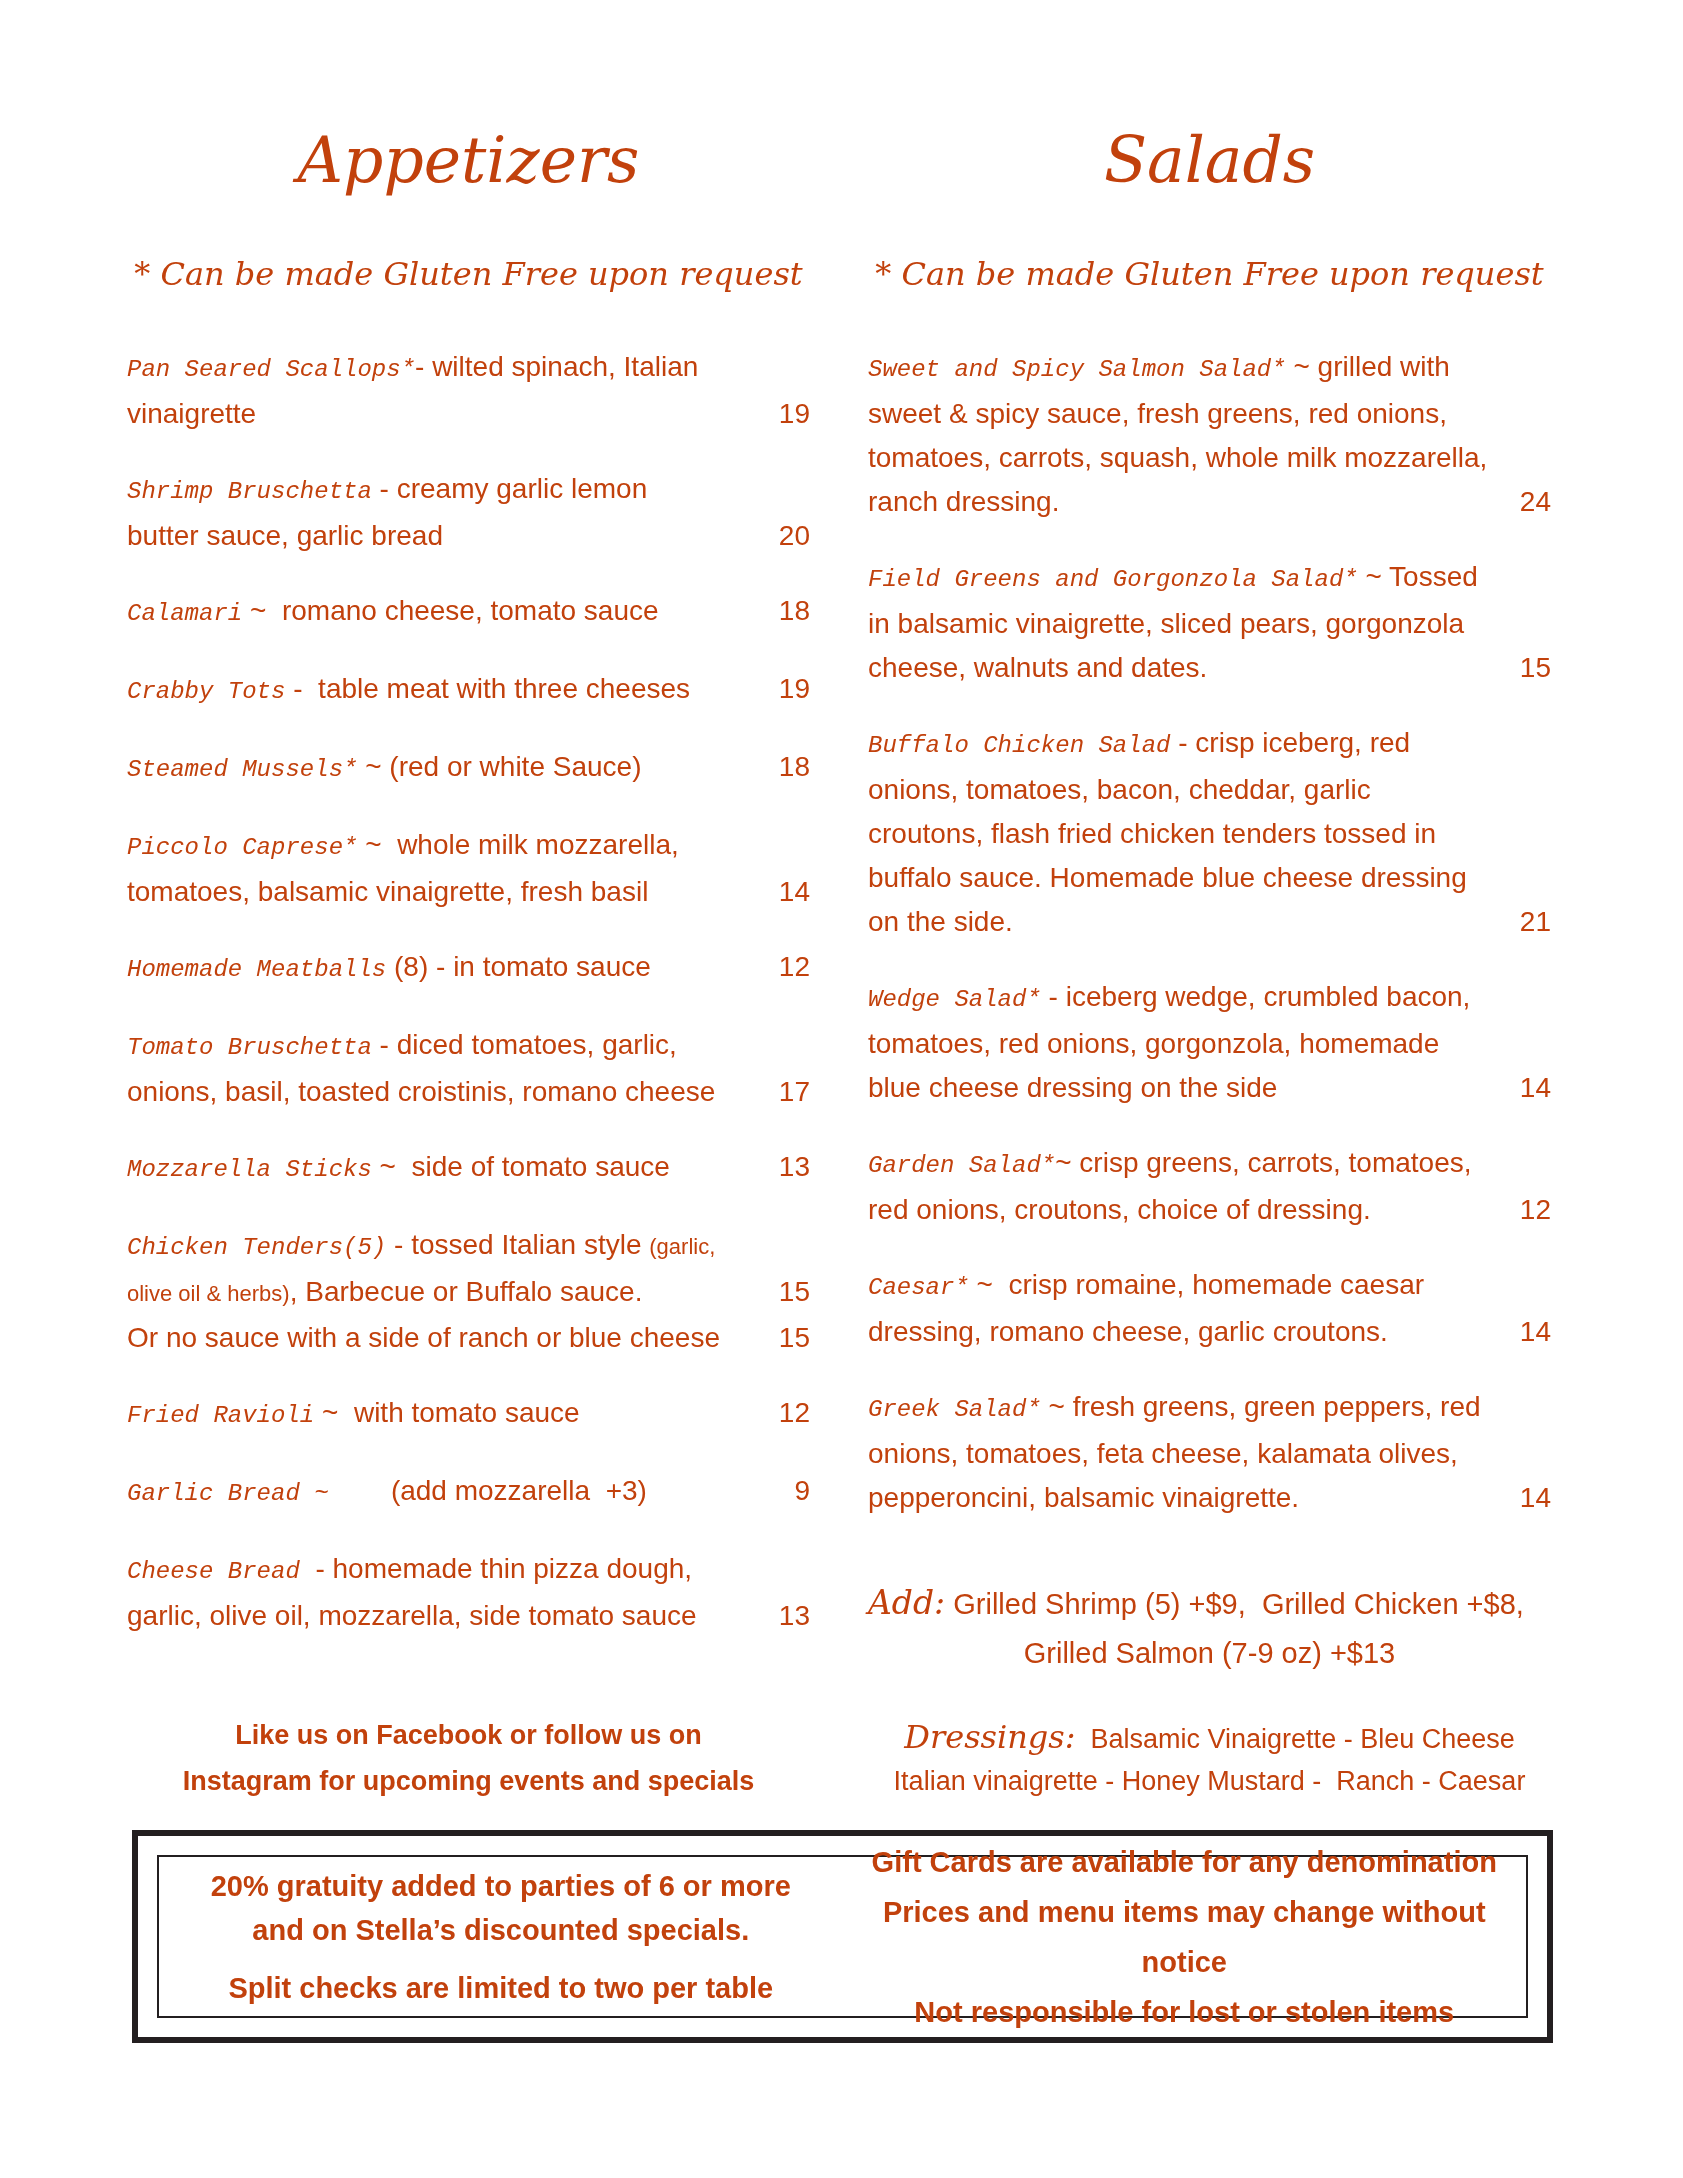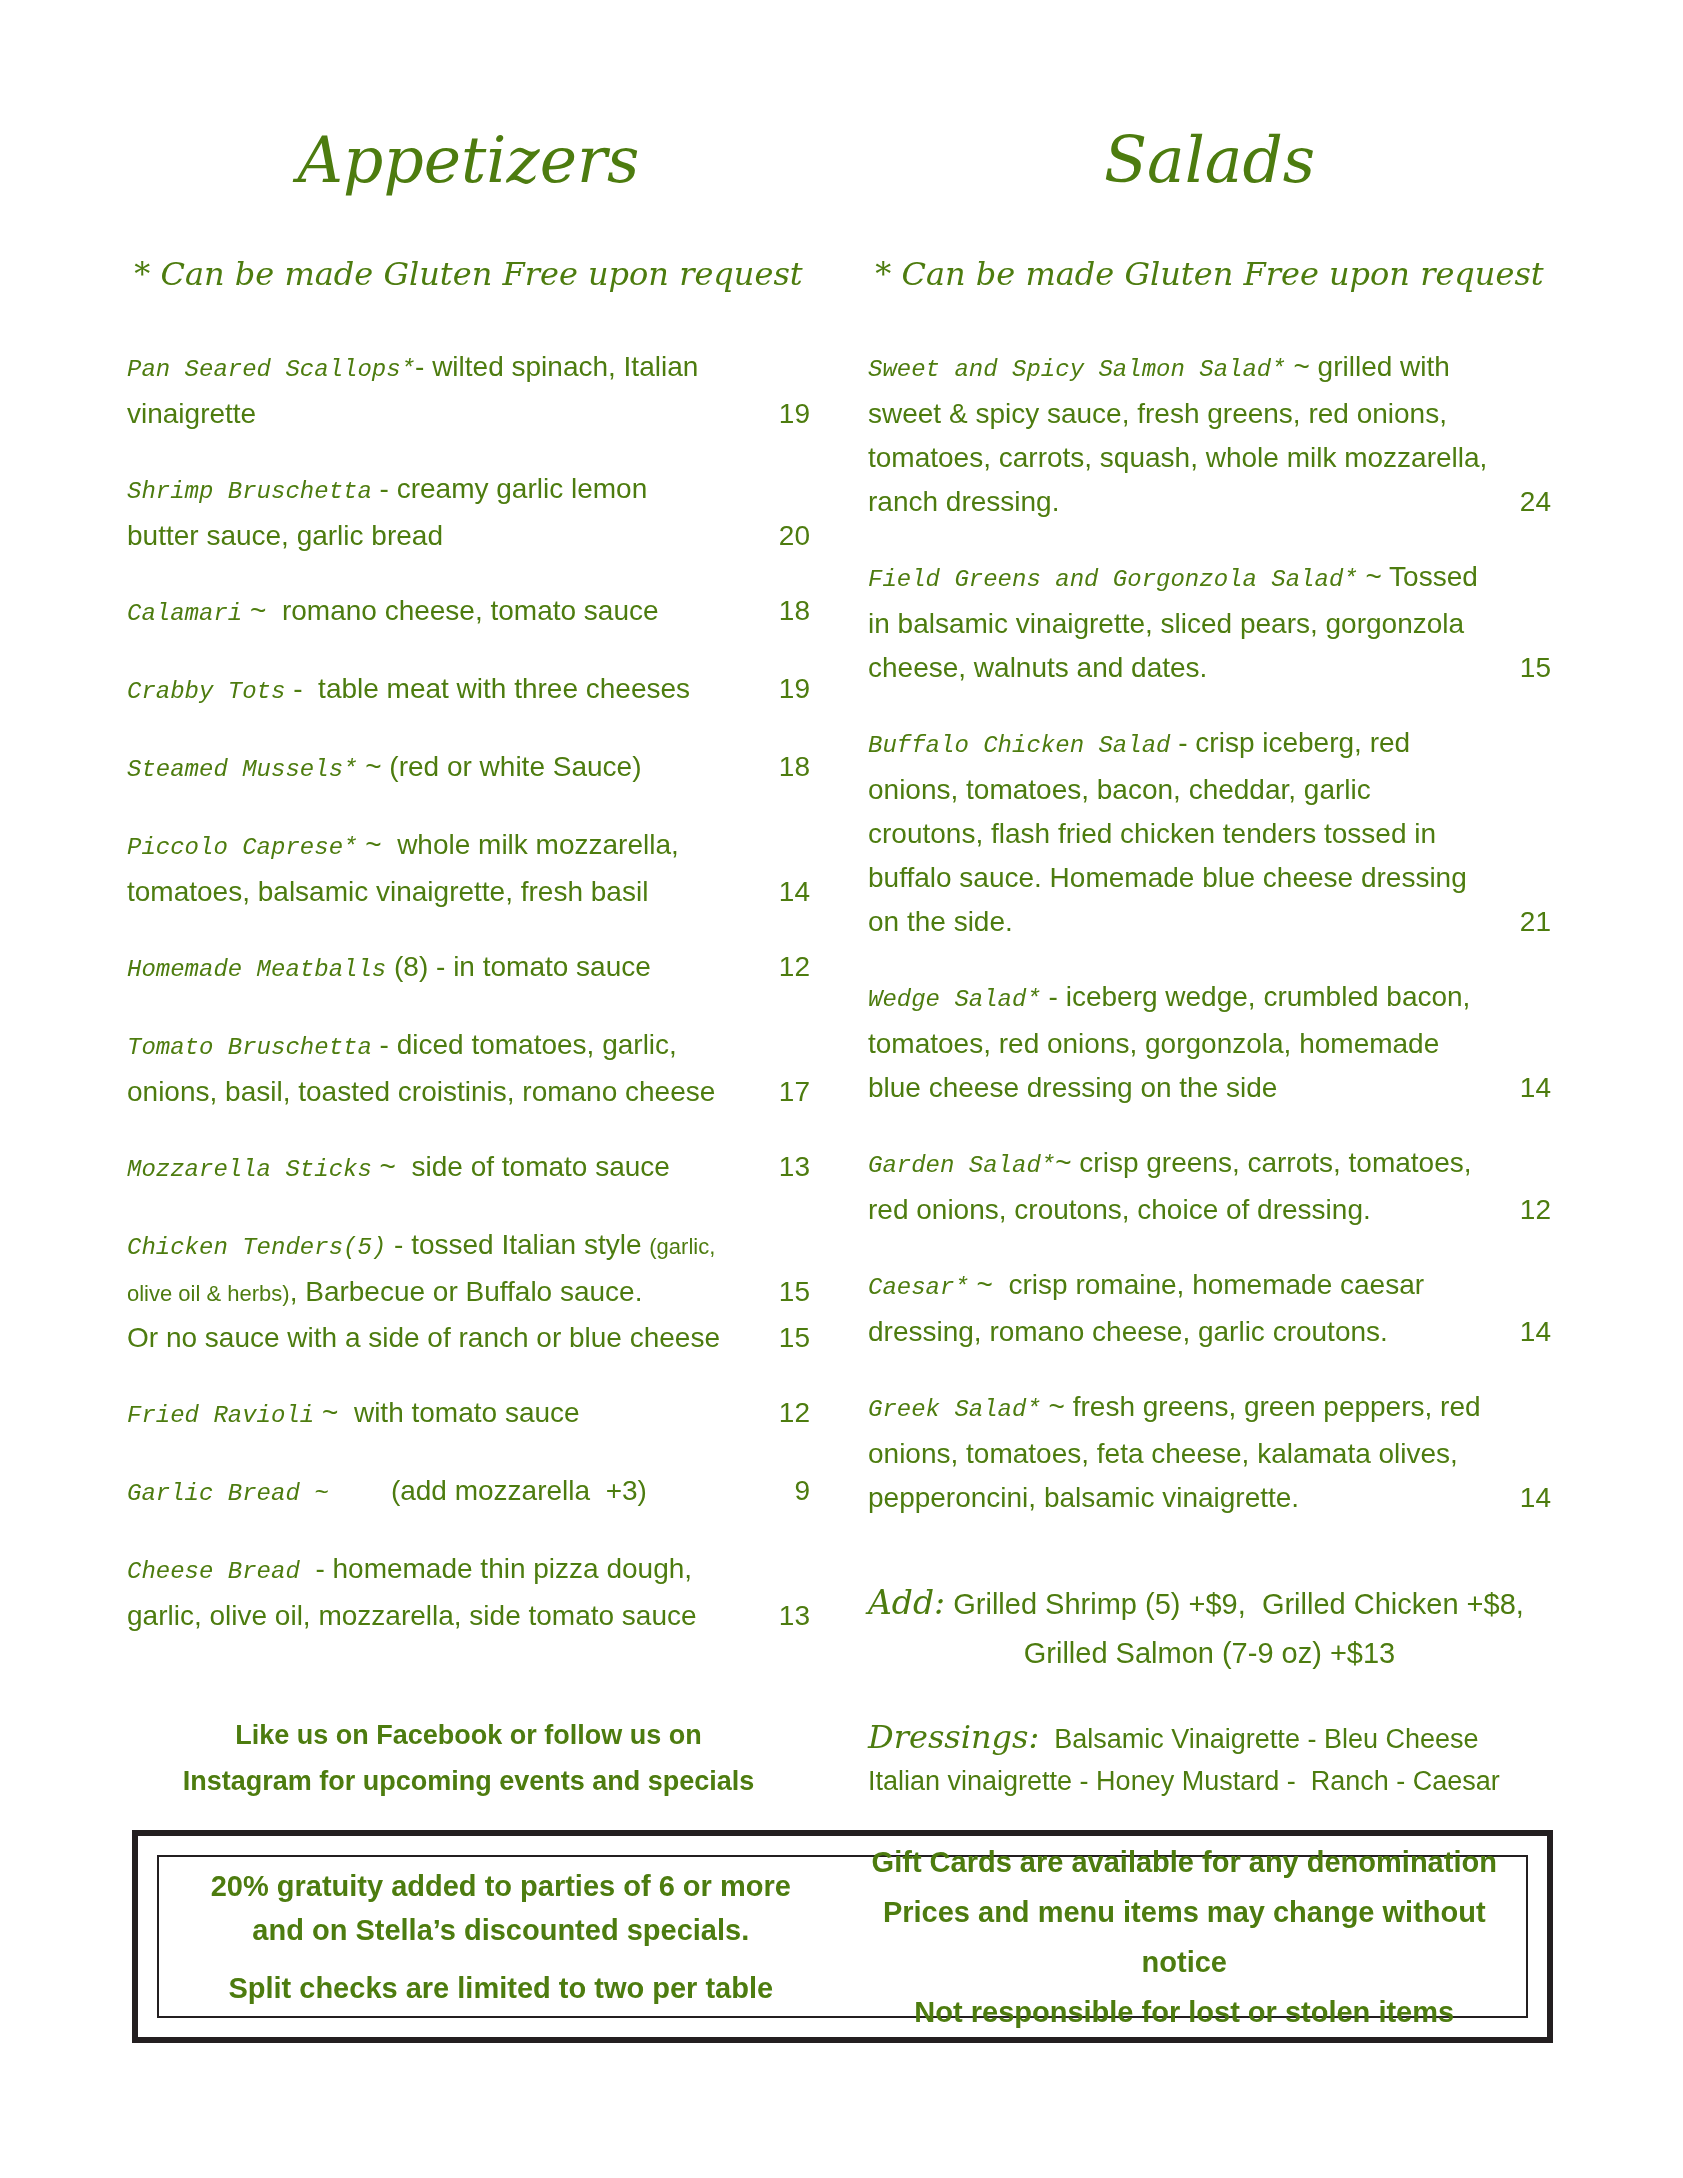--- a/index.html
+++ b/index.html
@@ -1,20 +1,20 @@
 <!DOCTYPE html>
 <html><head>
 <meta charset="utf-8">
 <style>
   html,body{margin:0;padding:0;background:#ffffff;}
   .page{
     position:relative;
     width:1683px;height:2178px;
     background:#ffffff;
-    color:#4d7c0f;
+    color:#c2410c;
     font-family:"Liberation Sans",sans-serif;
     overflow:hidden;
   }
   .col{position:absolute;top:125px;width:683px;}
   .col-left{left:127px;}
   .col-right{left:868px;}
   .script{
     font-family:"DejaVu Serif",serif;
     font-style:italic;
   }
@@ -43,21 +43,21 @@
   .social-note{
     margin-top:74px;
     text-align:center;
     font-weight:bold;
     font-size:27px;line-height:46px;
   }
   .addons{margin-top:59px;font-size:29px;}
   .addons .l1{line-height:48px;white-space:pre;}
   .addons .l2{line-height:51px;text-align:center;white-space:pre;}
   .addons .script-label{font-size:33px;}
-  .dressings{margin-top:36px;font-size:27px;text-align:left;}
+  .dressings{margin-top:36px;font-size:27px;text-align:center;}
   .dressings .l1{line-height:44px;white-space:pre;}
   .dressings .l2{line-height:40px;white-space:pre;}
   .dressings .script-label{font-size:32px;}
   .notice-box{
     position:absolute;left:132px;top:1830px;
     width:1421px;height:213px;
     box-sizing:border-box;
     border:6px solid #231f20;
     padding:19px;
   }

